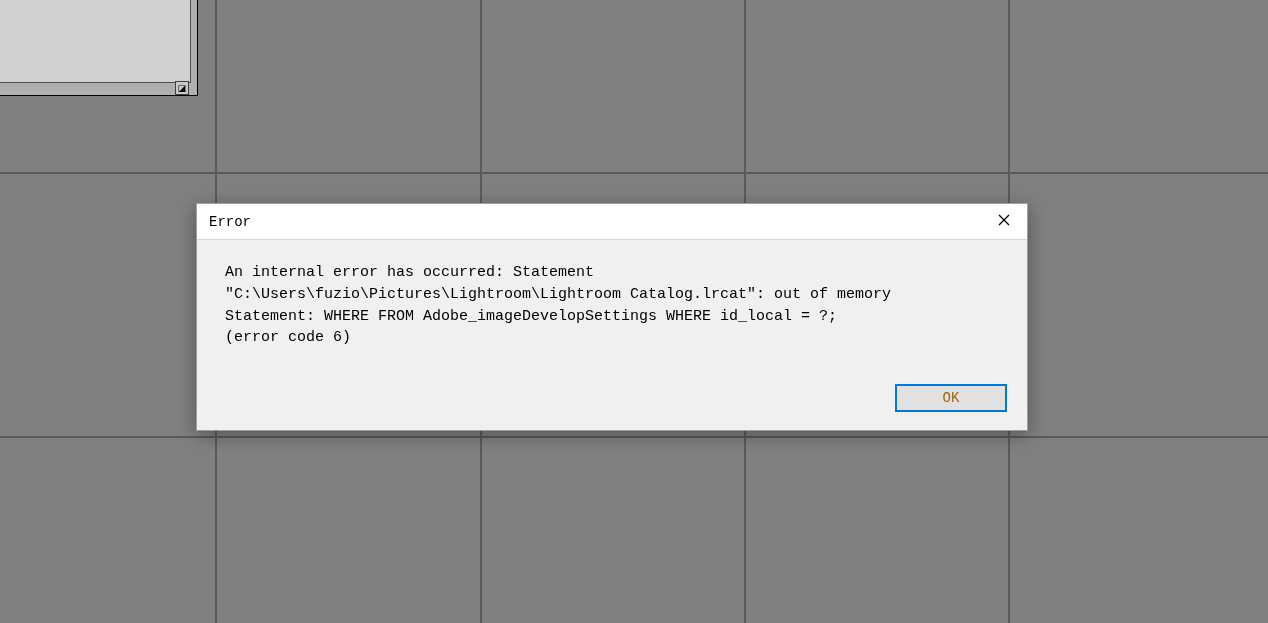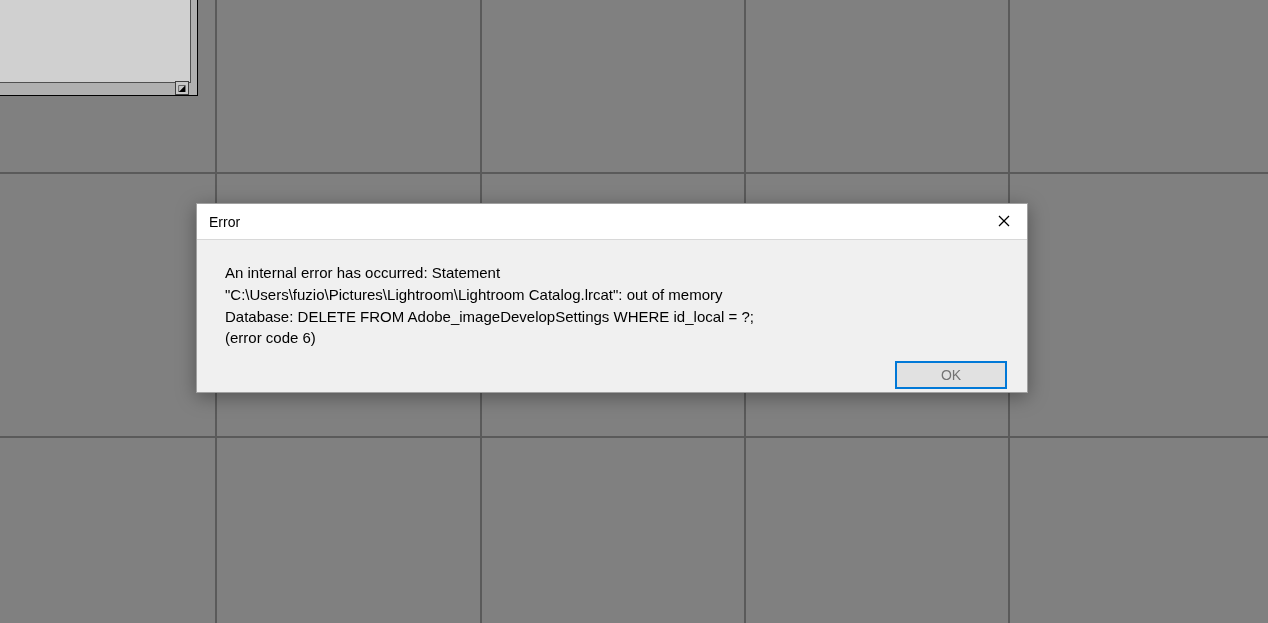--- a/index.html
+++ b/index.html
@@ -54,26 +54,27 @@
       line-height: 12px;
       text-align: center;
       color: #000;
     }
 
     .dialog {
       position: absolute;
       left: 196px;
       top: 203px;
       width: 832px;
-      height: 190px;
+      height: 228px;
       background: #f0f0f0;
       border: 1px solid #a0a0a0;
       box-shadow: 0 4px 18px rgba(0,0,0,0.35);
       display: flex;
       flex-direction: column;
+      font-family: Liberation Mono, monospace;
     }
     .titlebar {
       height: 36px;
       background: #ffffff;
       display: flex;
       align-items: center;
       justify-content: space-between;
       padding-left: 12px;
       border-bottom: 1px solid #d8d8d8;
     }
@@ -102,21 +103,21 @@
       padding: 0 20px 18px 0;
       display: flex;
       justify-content: flex-end;
     }
     .ok-btn {
       width: 112px;
       height: 28px;
       background: #e1e1e1;
       border: 2px solid #0078d7;
       font-size: 14px;
-      color: #737373;
+      color: #a16207;
       text-align: center;
       line-height: 24px;
       cursor: default;
     }
   </style>
 </head>
 <body>
 
 <div class="bg">
   <div class="gridline-h" style="top:172px"></div>
@@ -139,18 +140,18 @@
       <span>
         <svg viewBox="0 0 12 12">
             <line x1="1" y1="1" x2="11" y2="11" stroke="#000" stroke-width="1.2"></line>
             <line x1="11" y1="1" x2="1" y2="11" stroke="#000" stroke-width="1.2"></line>
           </svg>
       </span>
     </div>
   </div>
   <div class="body"><span>An internal error has occurred: Statement</span>
 <span>"C:\Users\fuzio\Pictures\Lightroom\Lightroom Catalog.lrcat": out of memory</span>
-<span>  Database: DELETE FROM Adobe_imageDevelopSettings WHERE id_local = ?;</span>
+<span>  Statement: WHERE FROM Adobe_imageDevelopSettings WHERE id_local = ?;</span>
 <span>(error code 6)</span></div>
   <div class="buttons">
     <div class="ok-btn">OK</div>
   </div>
 </div>
 
 </body></html>

